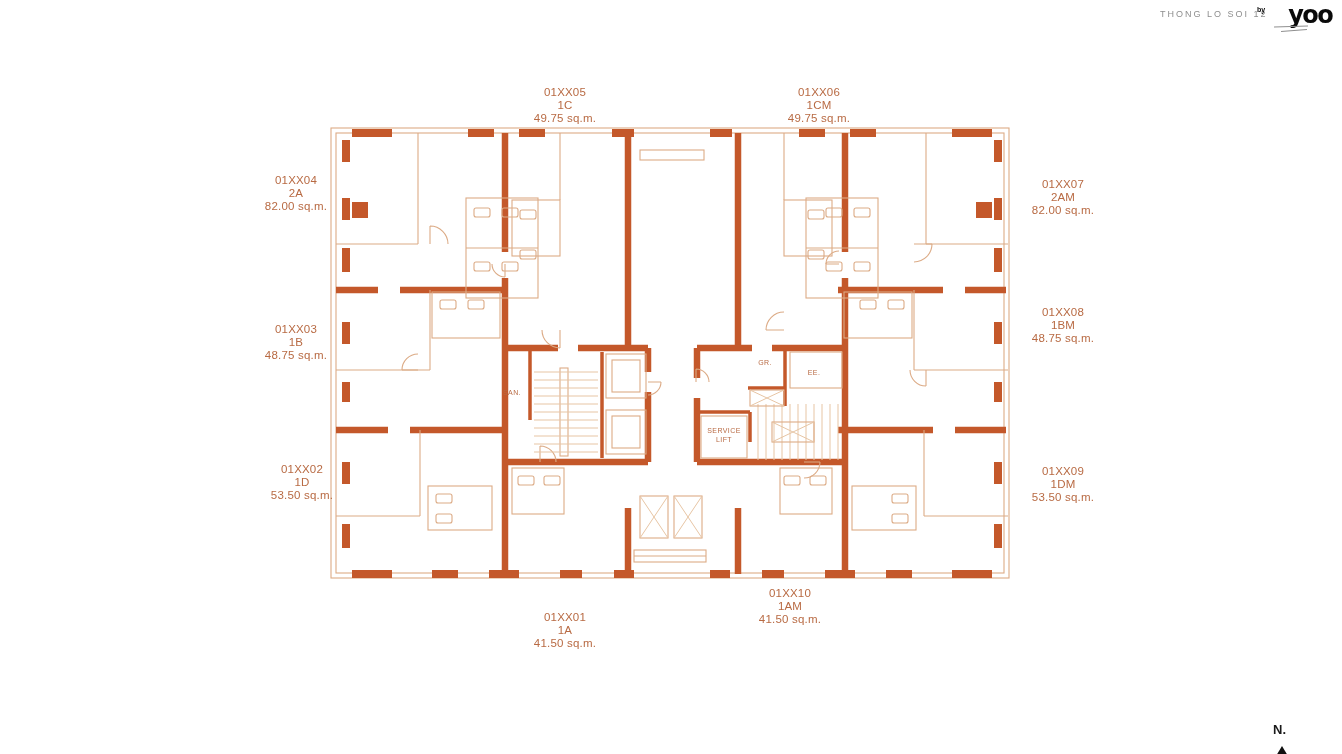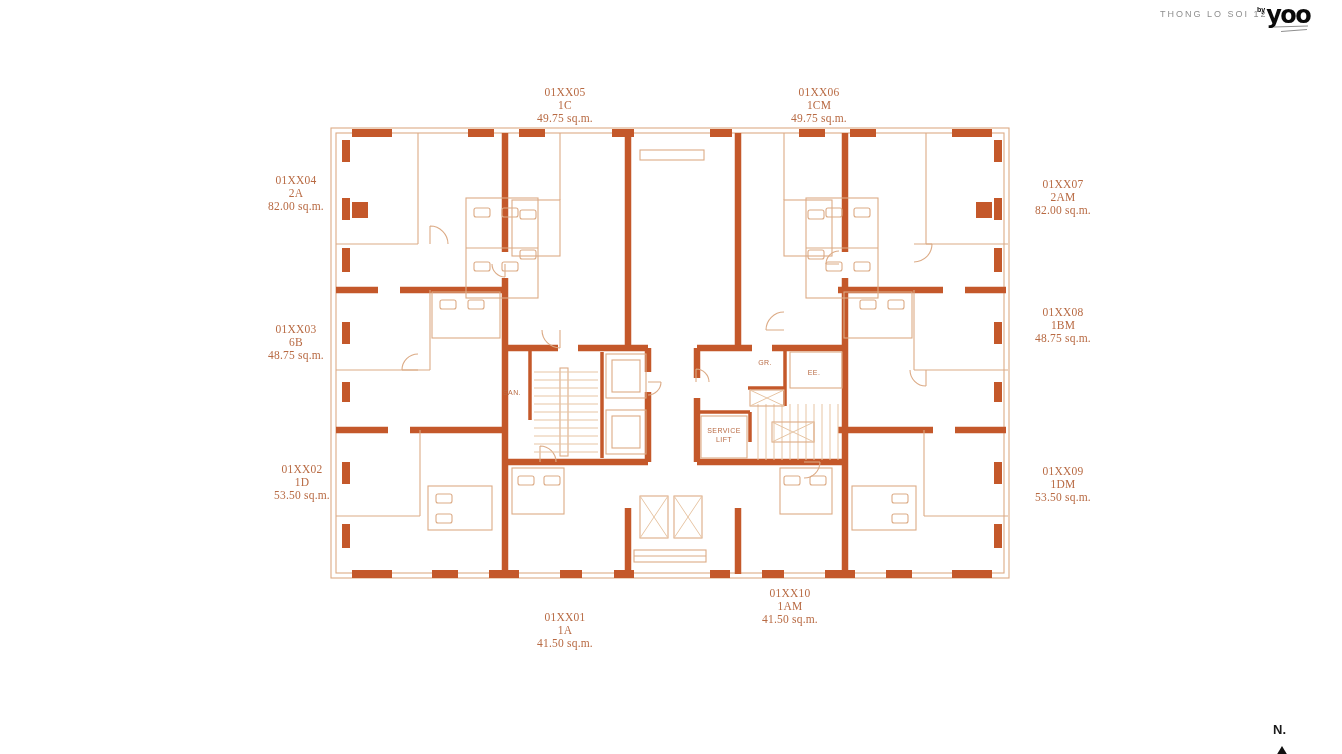--- a/index.html
+++ b/index.html
@@ -7,31 +7,31 @@
         font-family:"Liberation Sans",sans-serif;}
   .plan-svg{position:absolute;left:0;top:0;}
   
   .w{stroke:#c4582a;stroke-width:6.5;fill:none;}
   .m{stroke:#c4582a;stroke-width:3.5;fill:none;}
   .t{stroke:#dcab86;stroke-width:1.1;fill:none;}
   .tl{stroke:#e7c5a4;stroke-width:1;fill:none;}
   .p{fill:#c4582a;stroke:none;}
   
   .unit-label{position:absolute;width:130px;text-align:center;color:#b86a43;
-              font-size:11.5px;line-height:13px;letter-spacing:.2px;font-family:Liberation Serif, serif;}
+              font-size:11.5px;line-height:13px;letter-spacing:.2px;}
   
   .core-label{position:absolute;color:#b86a43;font-size:7px;letter-spacing:.4px;
               text-align:center;line-height:9px;}
   
   .project-title{position:absolute;left:1160px;top:9px;font-size:9px;letter-spacing:2px;
                  color:#8e8e8e;white-space:nowrap;}
   .logo{position:absolute;left:1257px;top:1px;width:70px;color:#0a0a0a;}
   .logo-by{font-size:7px;font-weight:700;vertical-align:11px;margin-right:1px;}
   .logo-yoo{font-size:24px;font-weight:900;letter-spacing:-1.5px;
-            font-family:"DejaVu Sans",sans-serif;}
+            font-family:"DejaVu Sans",sans-serif;margin-left:22px;}
   .logo-squiggle{height:1px;background:#8f8f8f;}
   .logo-squiggle.a{width:34px;margin:-3px 0 3px 17px;transform:rotate(-2deg);}
   .logo-squiggle.b{width:26px;margin-left:24px;transform:rotate(-4deg);}
   
   .north-label{position:absolute;left:1273px;top:722px;font-size:13px;font-weight:700;color:#1a1a1a;}
   .north-arrow{position:absolute;left:1276px;top:746px;width:0;height:0;
                border-left:6px solid transparent;border-right:6px solid transparent;
                border-bottom:10px solid #111;}
 </style>
 </head>
@@ -242,21 +242,21 @@
     <div>2A</div>
     <div>82.00 sq.m.</div>
   </div>
   <div class="unit-label" style="left:998px;top:178px">
     <div>01XX07</div>
     <div>2AM</div>
     <div>82.00 sq.m.</div>
   </div>
   <div class="unit-label" style="left:231px;top:323px">
     <div>01XX03</div>
-    <div>6B</div>
+    <div>1B</div>
     <div>48.75 sq.m.</div>
   </div>
   <div class="unit-label" style="left:998px;top:306px">
     <div>01XX08</div>
     <div>1BM</div>
     <div>48.75 sq.m.</div>
   </div>
   <div class="unit-label" style="left:237px;top:463px">
     <div>01XX02</div>
     <div>1D</div>

